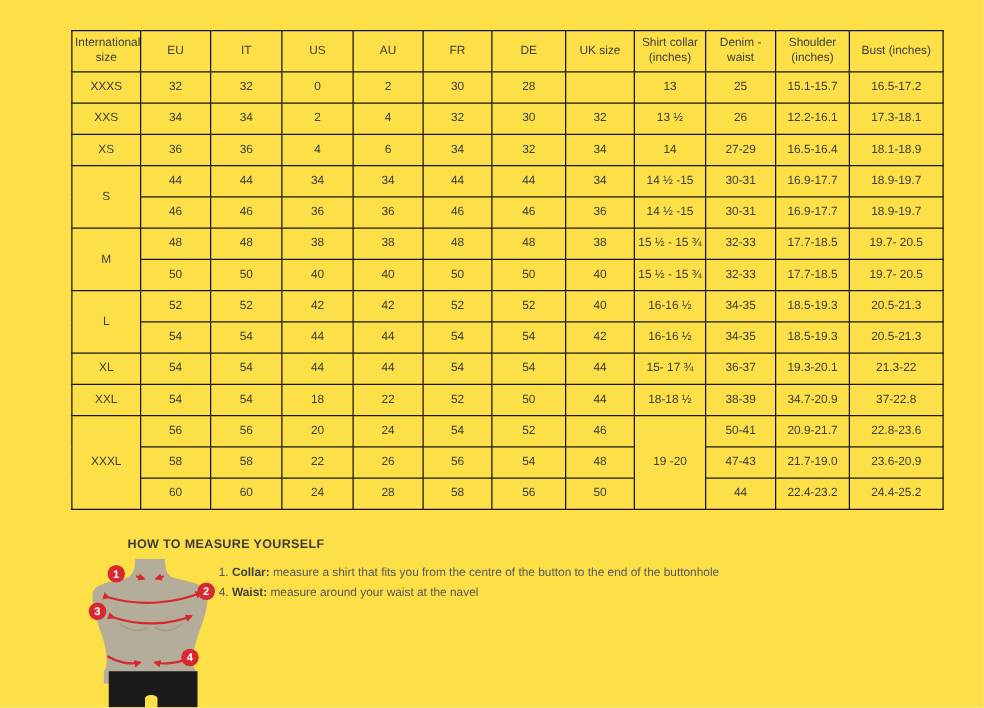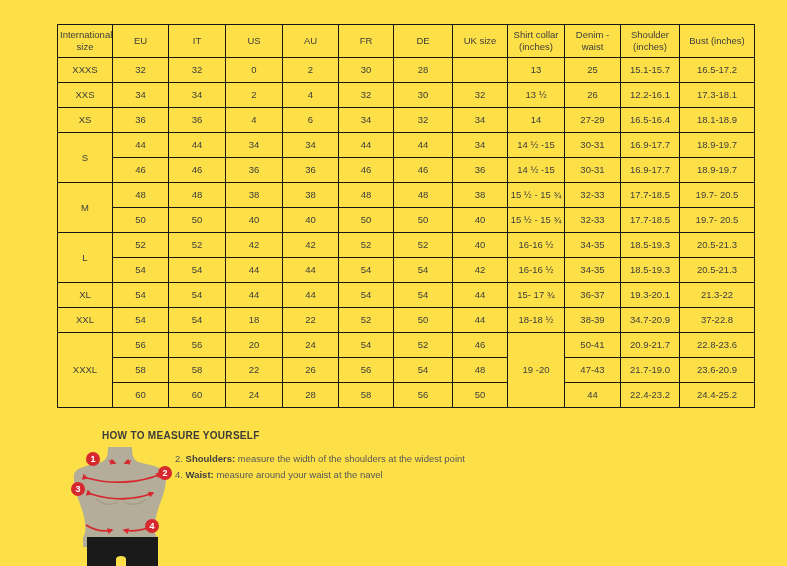--- a/index.html
+++ b/index.html
@@ -298,23 +298,23 @@
       <text class="badge-num" x="18" y="45.2" text-anchor="middle">3</text>
     </g>
     <g>
       <circle cx="92" cy="79" r="7" fill="#d7282f"></circle>
       <text class="badge-num" x="92" y="82.2" text-anchor="middle">4</text>
     </g>
   </svg>
 
   <div class="measure-list">
     <div class="measure-item">
-      <span>2.</span>
-      <b>Shoulders:</b>
-      <span>measure the width of the shoulders at the widest point</span>
+      <span>1.</span>
+      <b>Collar:</b>
+      <span>measure a shirt that fits you from the centre of the button to the end of the buttonhole</span>
     </div>
     <div class="measure-item">
       <span>4.</span>
       <b>Waist:</b>
       <span>measure around your waist at the navel</span>
     </div>
   </div>
 
 </div>
 

